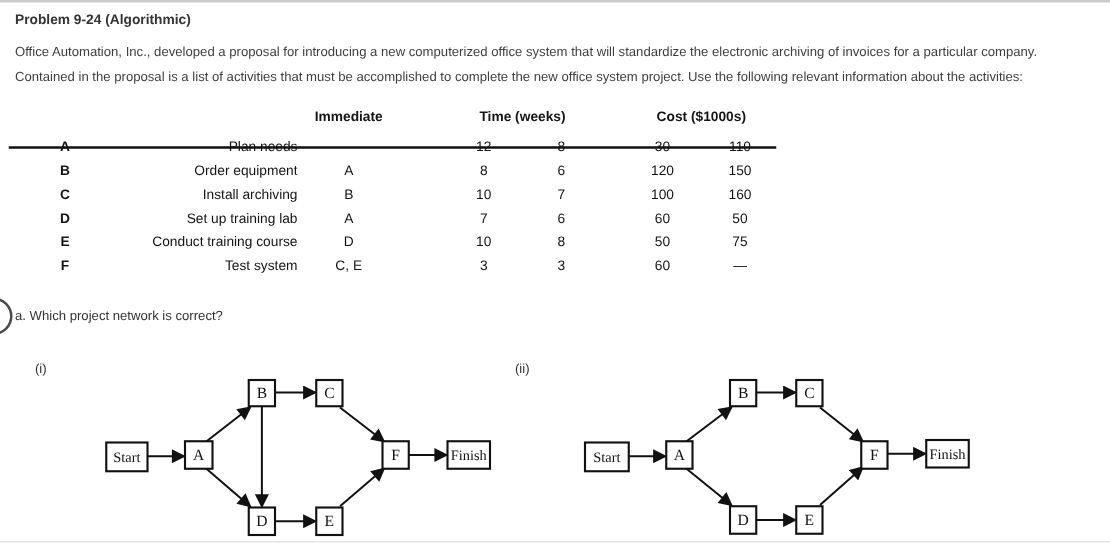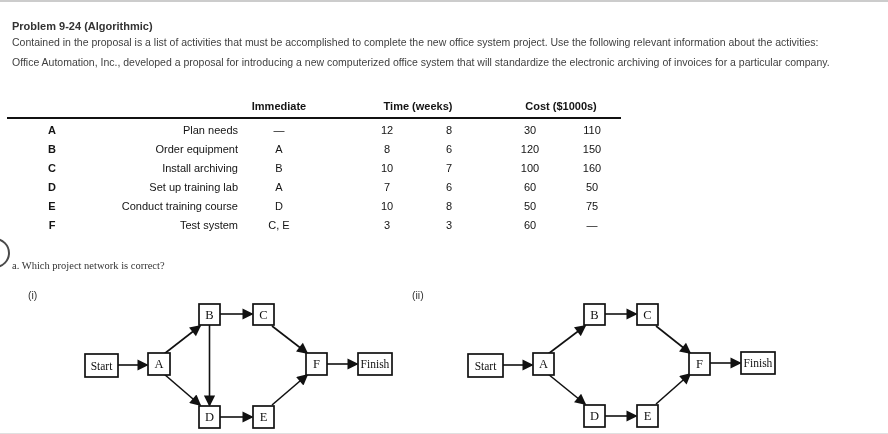--- a/index.html
+++ b/index.html
@@ -6,56 +6,56 @@
   body{
     width:888px;height:434px;position:relative;overflow:hidden;
     background:#ffffff;
     border-top:2px solid #cccccc;
     border-bottom:1px solid #e0e0e0;
     font-family:"Liberation Sans","DejaVu Sans",sans-serif;
     color:#3a3a3a;
     box-sizing:border-box;
   }
   .abs{position:absolute;}
-  .title{left:12px;top:18px;font-size:11px;font-weight:bold;color:#333;}
+  .title{left:12px;top:8px;font-size:11px;font-weight:bold;color:#333;}
   .intro{left:12px;top:30px;width:872px;font-size:10.5px;color:#3f3f3f;}
   .intro div{height:20px;line-height:20px;white-space:nowrap;}
-  .question{left:12px;top:258px;font-size:10.5px;color:#333;font-family:Liberation Serif, serif;}
+  .question{left:12px;top:245px;font-size:10.5px;color:#333;}
   .netlabel{font-size:10.5px;color:#333;}
   .lbl-i{left:28px;top:287px;}
   .lbl-ii{left:412px;top:287px;}
   .badge-circle{
     left:-20px;top:236px;width:26px;height:26px;border-radius:50%;
     border:2px solid #4a4a4a;background:transparent;
   }
   table.acts{
     position:absolute;left:12px;top:83px;border-collapse:collapse;
-    font-size:11px;color:#141414;table-layout:fixed;width:611px;margin-top:12px;
+    font-size:11px;color:#141414;table-layout:fixed;width:611px;
   }
   table.acts td{padding:0;vertical-align:middle;overflow:hidden;}
   tr.grp td{height:17px;}
   tr.cols td{height:14px;}
   tr.sp td{height:6px;}
   tbody tr.datarow td{height:19px;}
   .c{text-align:center;}
   .b{font-weight:bold;}
   .desc{text-align:right;}
   .rule{left:7px;top:115px;width:614px;height:2px;background:#111;}
   svg.net{position:absolute;overflow:visible;}
   .net-i{left:60px;top:295px;}
   .net-ii{left:445px;top:295px;}
 </style>
 </head>
 <body>
 
 <div class="abs title">Problem 9-24 (Algorithmic)</div>
 
 <div class="abs intro">
+  <div>Office Automation, Inc., developed a proposal for introducing a new computerized office system that will standardize the electronic archiving of invoices for a particular company.</div>
   <div>Contained in the proposal is a list of activities that must be accomplished to complete the new office system project. Use the following relevant information about the activities:</div>
-  <div>Office Automation, Inc., developed a proposal for introducing a new computerized office system that will standardize the electronic archiving of invoices for a particular company.</div>
 </div>
 
 <table class="acts">
   <colgroup>
     <col style="width:80px">
       <col style="width:146px">
       <col style="width:82px">
     <col style="width:36px">
       <col style="width:62px">
       <col style="width:62px">

